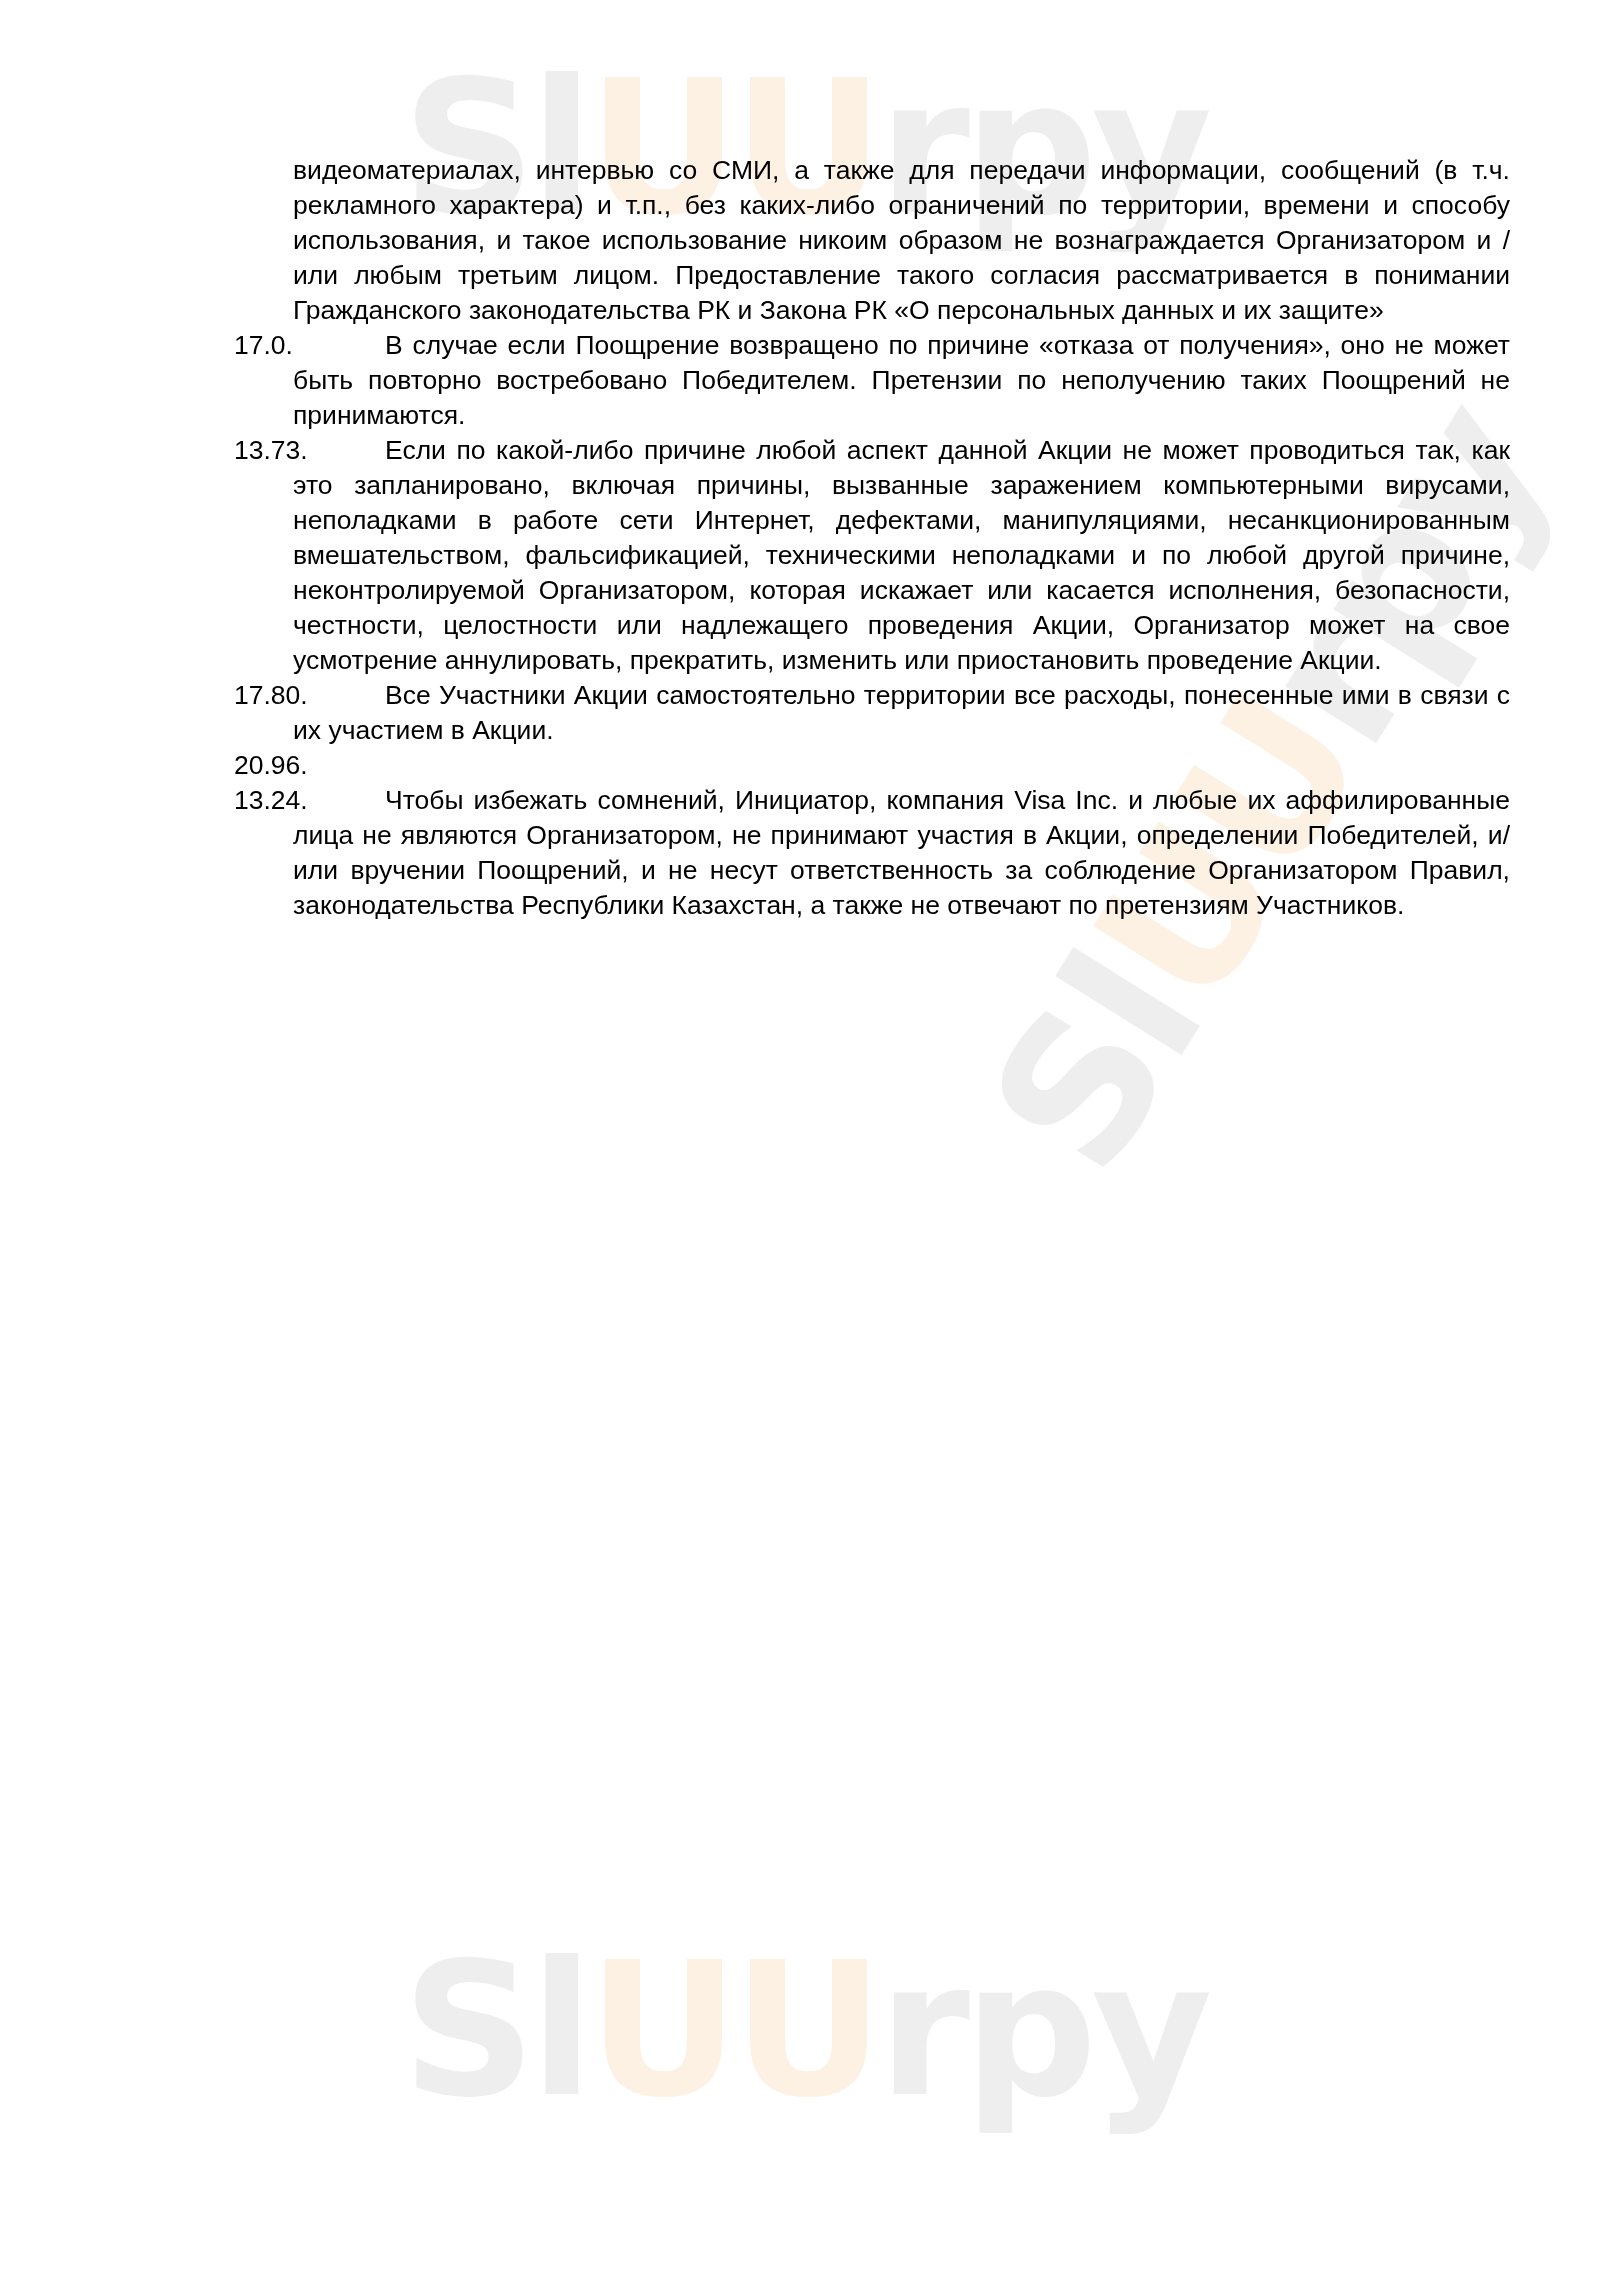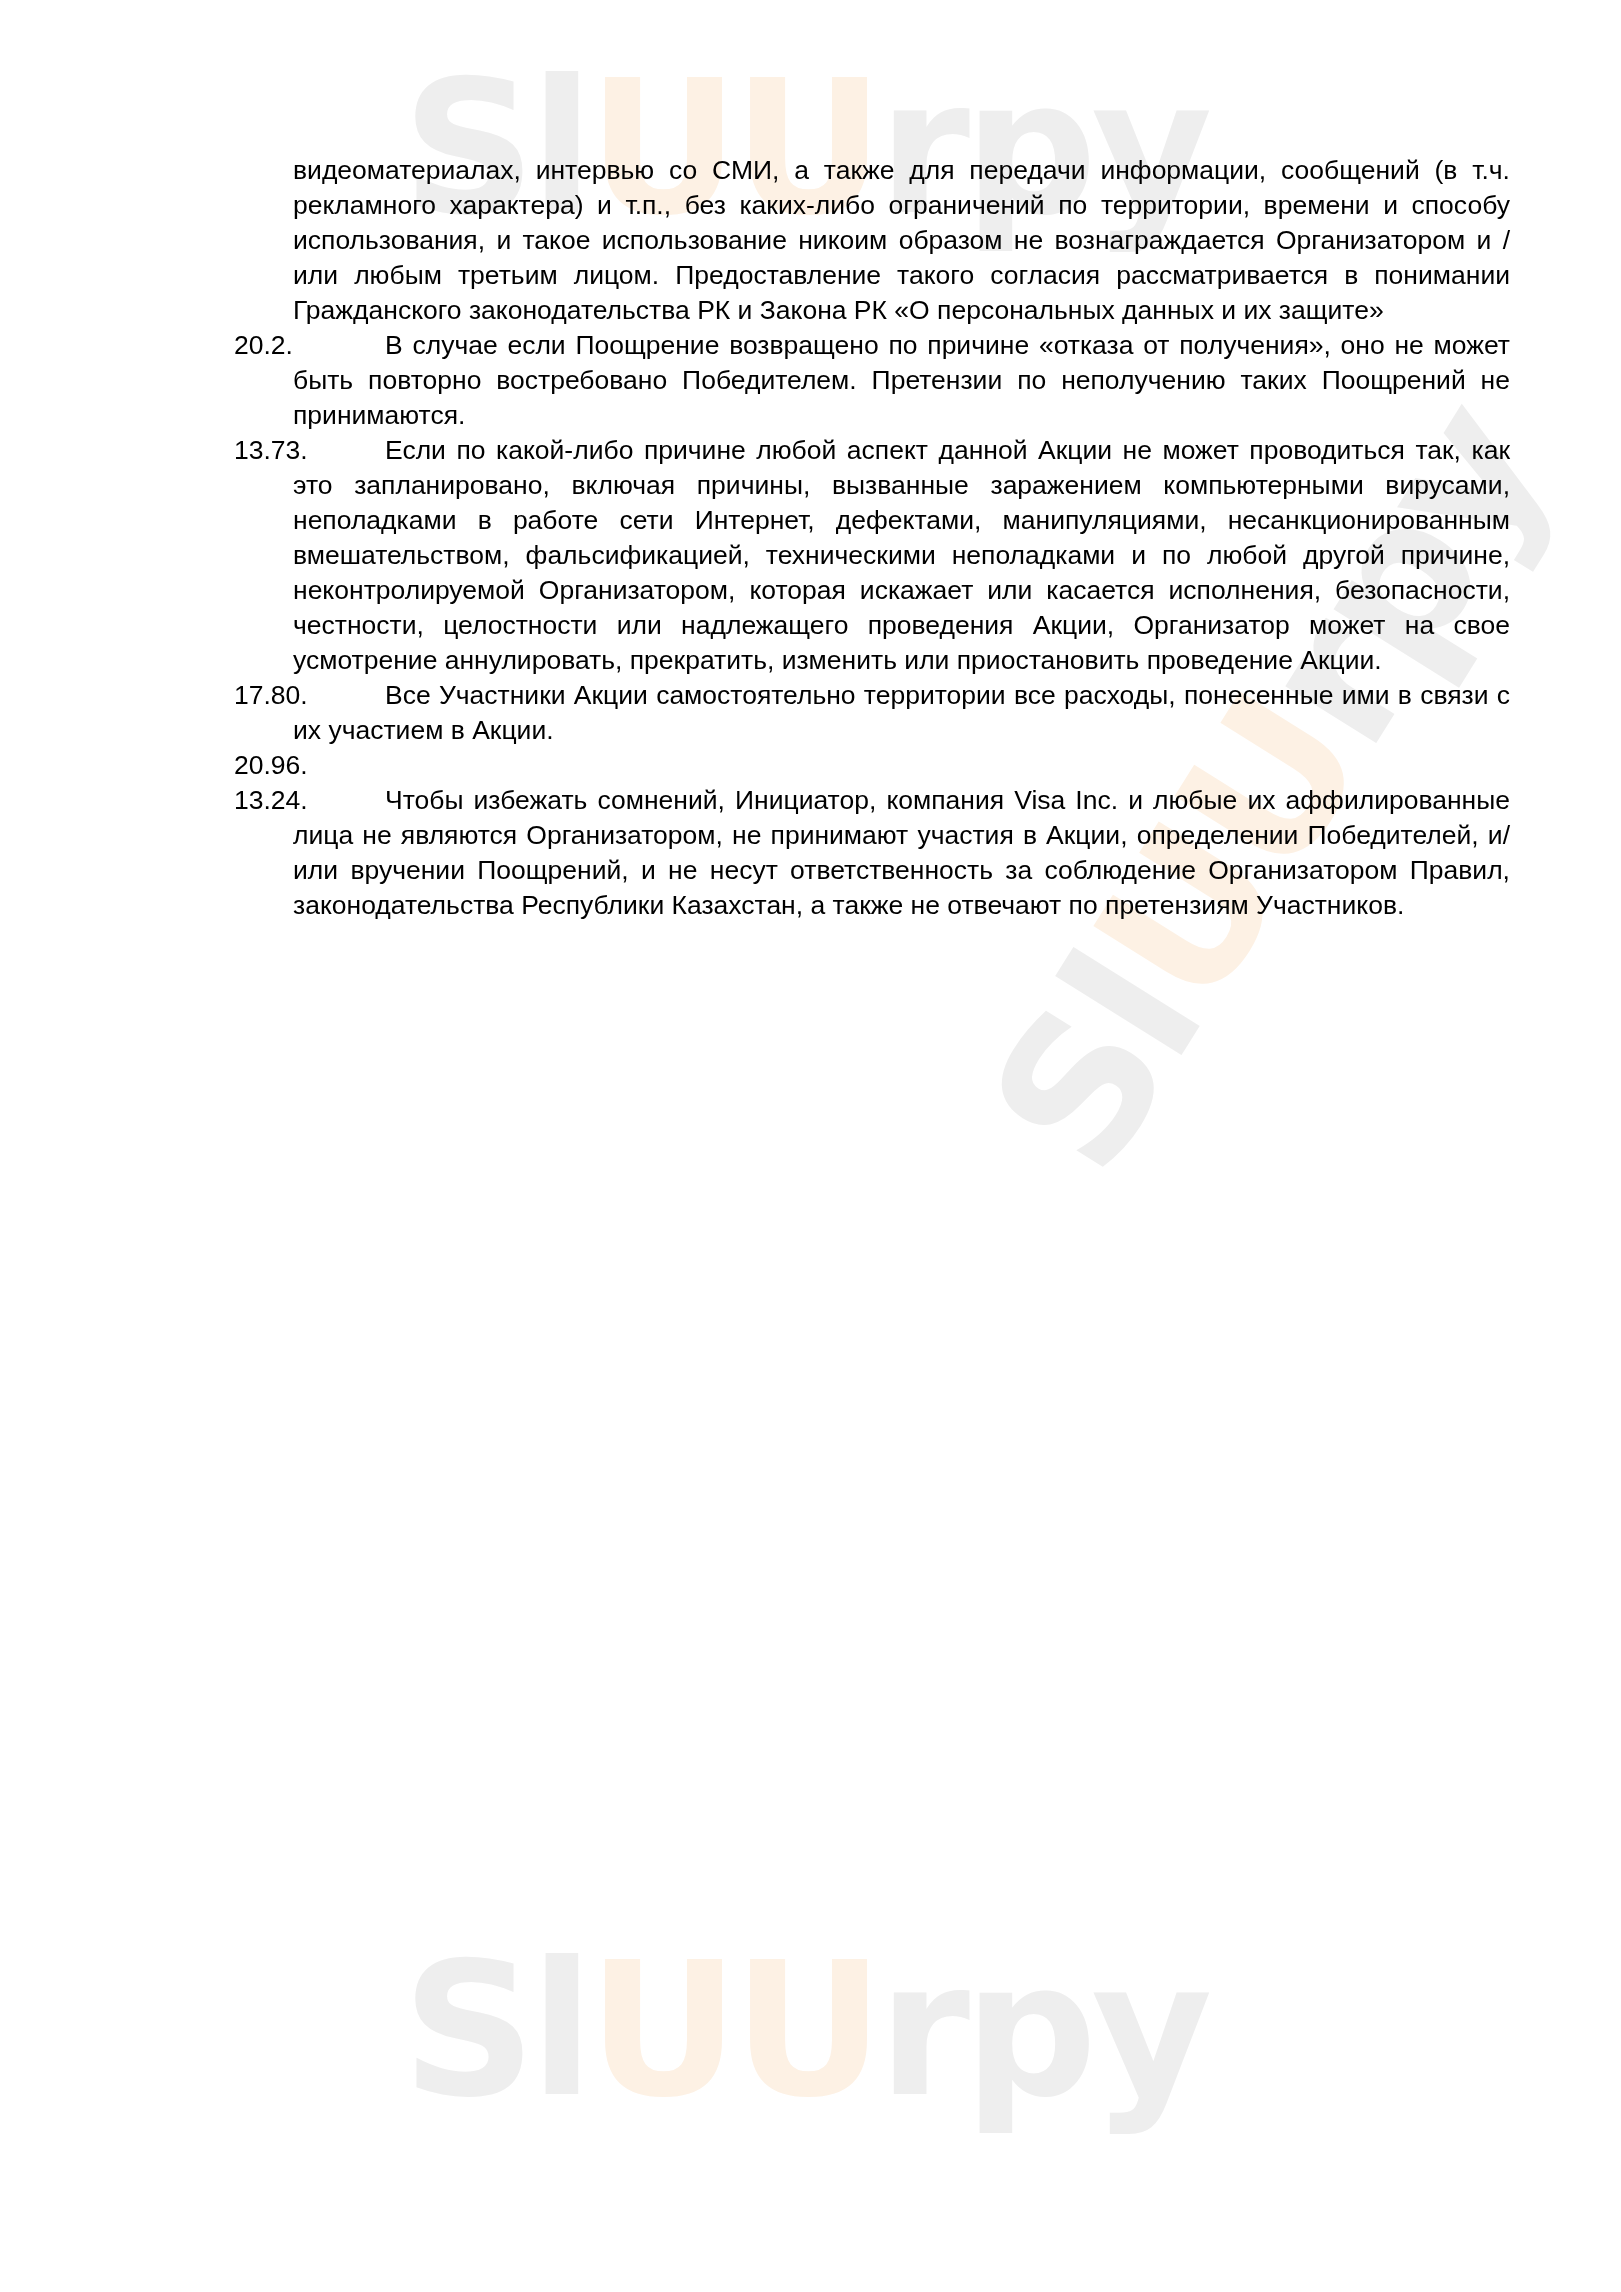--- a/index.html
+++ b/index.html
@@ -103,21 +103,21 @@
 <div class="watermark wm-bottom">
   <span>Sl</span><span class="u">UU</span><span>rpy</span>
 </div>
 
 <div class="page">
   <div class="content">
 
     <div class="para">видеоматериалах, интервью со СМИ, а также для передачи информации, сообщений (в т.ч. рекламного характера) и т.п., без каких-либо ограничений по территории, времени и способу использования, и такое использование никоим образом не вознаграждается Организатором и / или любым третьим лицом. Предоставление такого согласия рассматривается в понимании Гражданского законодательства РК и Закона РК «О персональных данных и их защите»</div>
 
     <div class="item">
-      <span class="num">20.2.</span>
+      <span class="num">17.0.</span>
       <span class="lead"></span><span>В случае если Поощрение возвращено по причине «отказа от получения», оно не может быть повторно востребовано Победителем. Претензии по неполучению таких Поощрений не принимаются.</span>
     </div>
 
     <div class="item">
       <span class="num">13.73.</span>
       <span class="lead"></span><span>Если по какой-либо причине любой аспект данной Акции не может проводиться так, как это запланировано, включая причины, вызванные заражением компьютерными вирусами, неполадками в работе сети Интернет, дефектами, манипуляциями, несанкционированным вмешательством, фальсификацией, техническими неполадками и по любой другой причине, неконтролируемой Организатором, которая искажает или касается исполнения, безопасности, честности, целостности или надлежащего проведения Акции, Организатор может на свое усмотрение аннулировать, прекратить, изменить или приостановить проведение Акции.</span>
     </div>
 
     <div class="item">
       <span class="num">17.80.</span>

